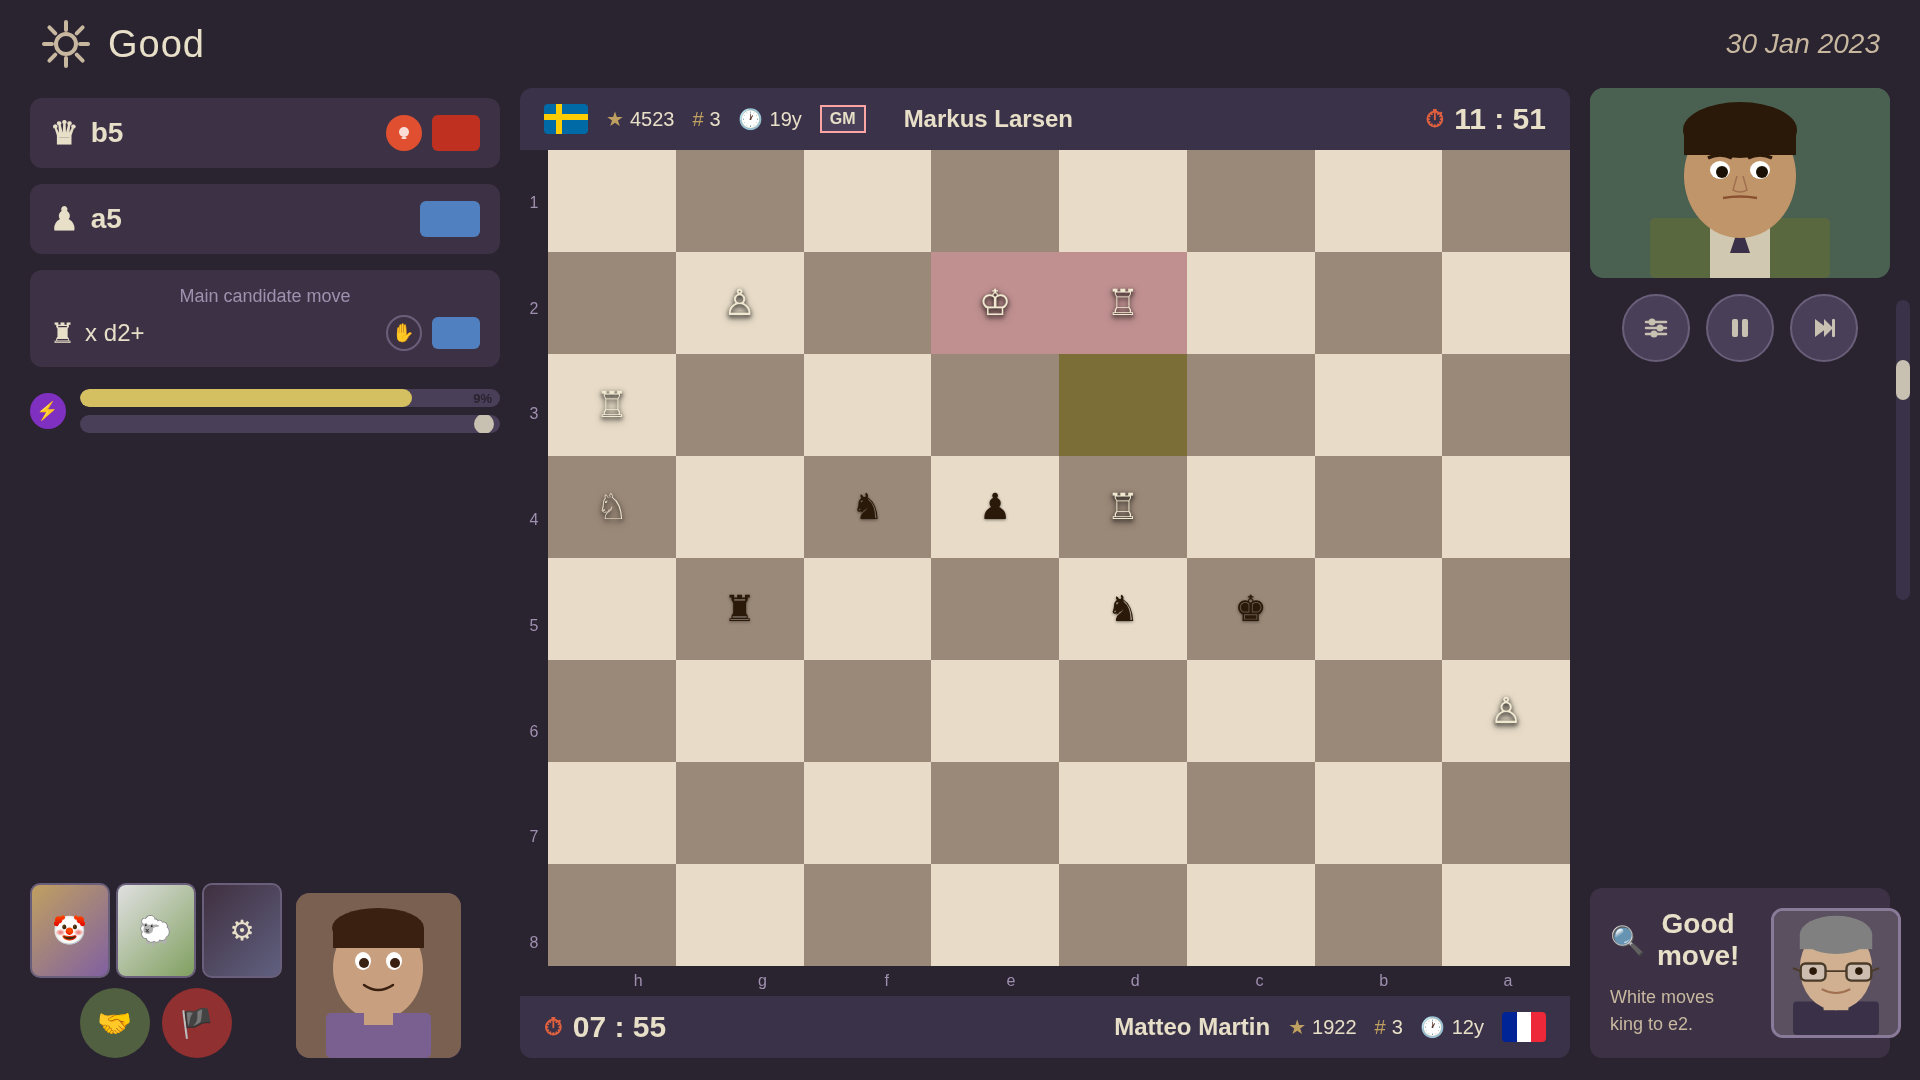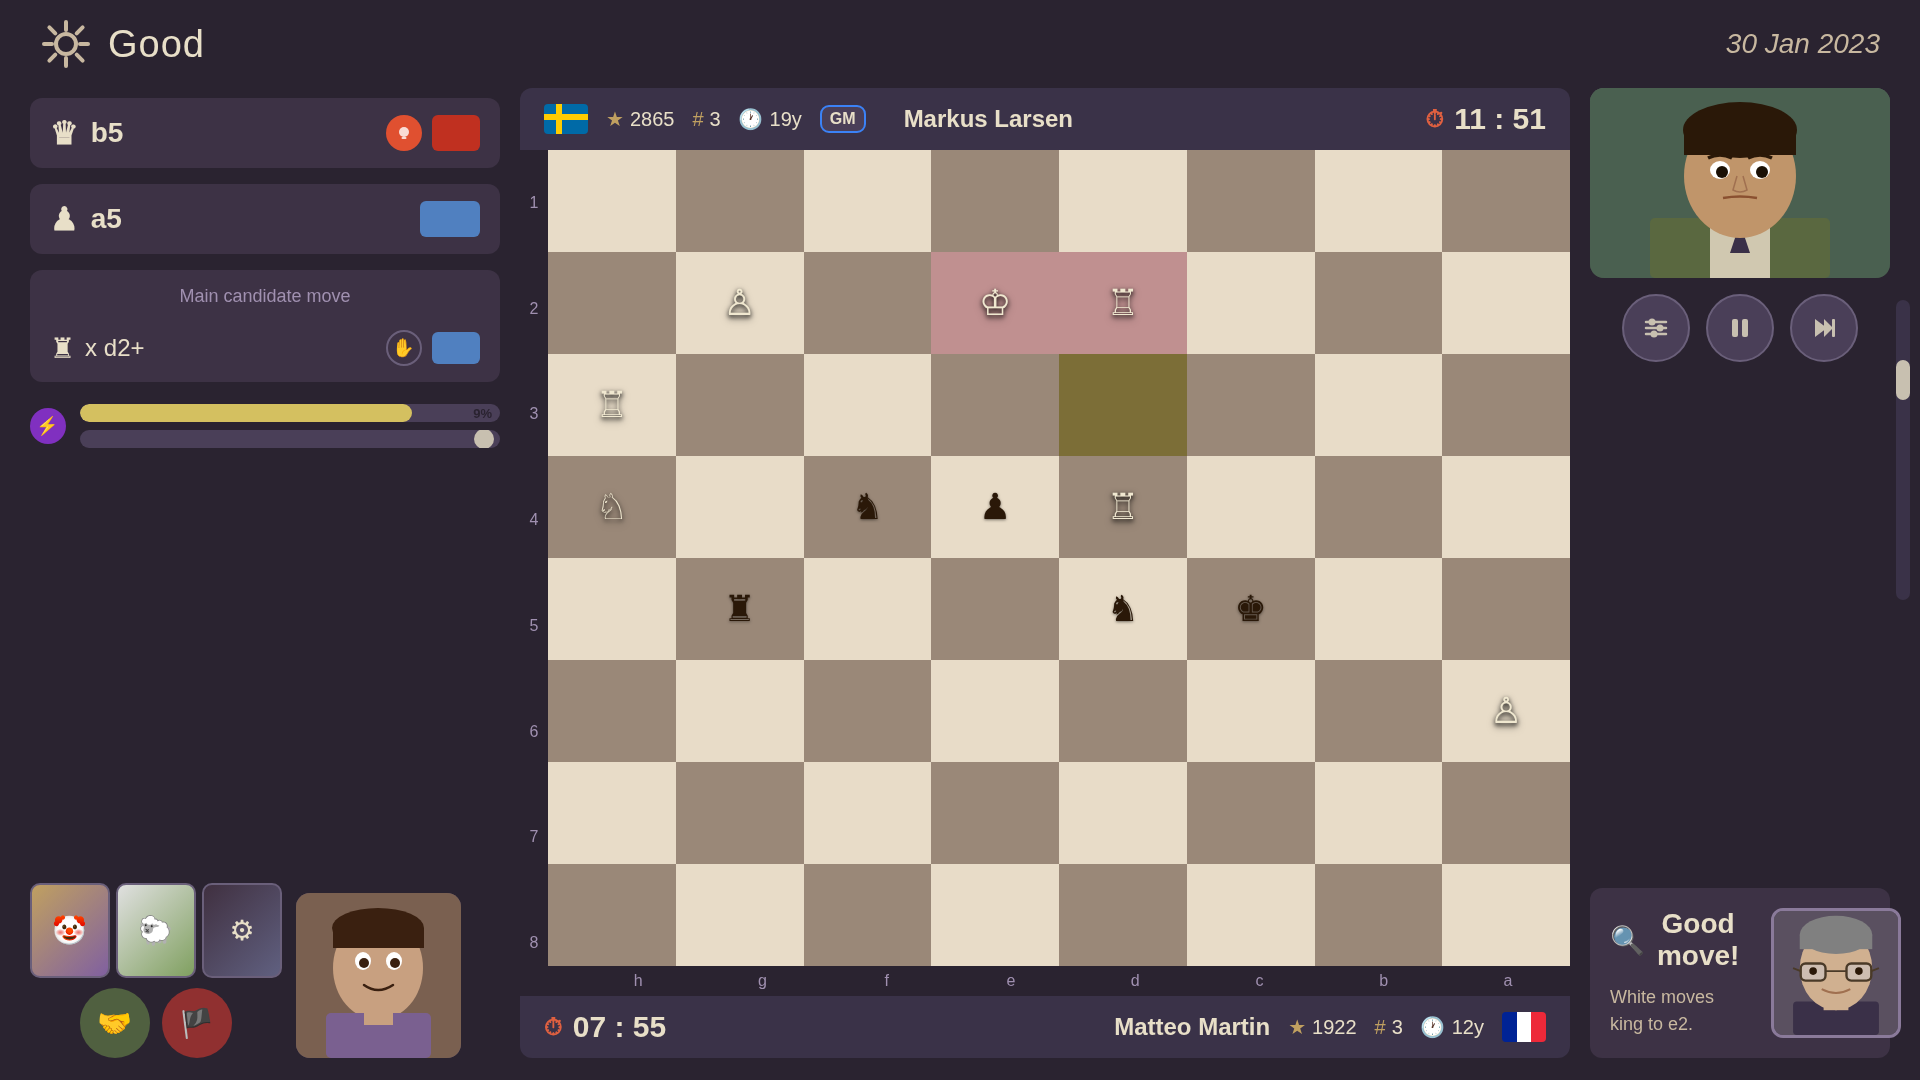--- a/index.html
+++ b/index.html
@@ -123,21 +123,21 @@
 
     .candidate-section {
       background: #3d3245;
       border-radius: 12px;
       padding: 16px 20px;
     }
     .candidate-title {
       text-align: center;
       font-size: 18px;
       color: #a090b0;
-      margin-bottom: 23px;
+      margin-bottom: 8px;
     }
     .candidate-move {
       display: flex;
       align-items: center;
       justify-content: space-between;
     }
     .candidate-move-left {
       display: flex;
       align-items: center;
       gap: 10px;
@@ -331,22 +331,22 @@
       color: #c0a060;
     }
     .player-name {
       font-size: 24px;
       font-weight: 600;
       color: #e8dfc8;
       margin-left: 20px;
     }
     .gm-badge {
       background: #4a3f58;
-      border: 2px solid #3b82f6;
-      border-radius: 9px;
+      border: 2px solid #fca5a5;
+      border-radius: 0;
       padding: 3px 8px;
       font-size: 16px;
       font-weight: 700;
       color: #e8dfc8;
     }
     .timer {
       display: flex;
       align-items: center;
       gap: 10px;
       font-size: 30px;
@@ -637,21 +637,21 @@
       </div>
     </div>
   </div>
 
   <div class="center-panel">
 
     <div class="player-bar">
       <div class="flag-sweden"></div>
       <div class="player-stat">
         <span class="stat-icon">★</span>
-        <span>2865</span>
+        <span>4523</span>
       </div>
       <div class="player-stat">
         <span class="stat-icon">#</span>
         <span>3</span>
       </div>
       <div class="player-stat">
         <span class="stat-icon">🕐</span>
         <span>19y</span>
       </div>
       <div class="gm-badge">GM</div>

